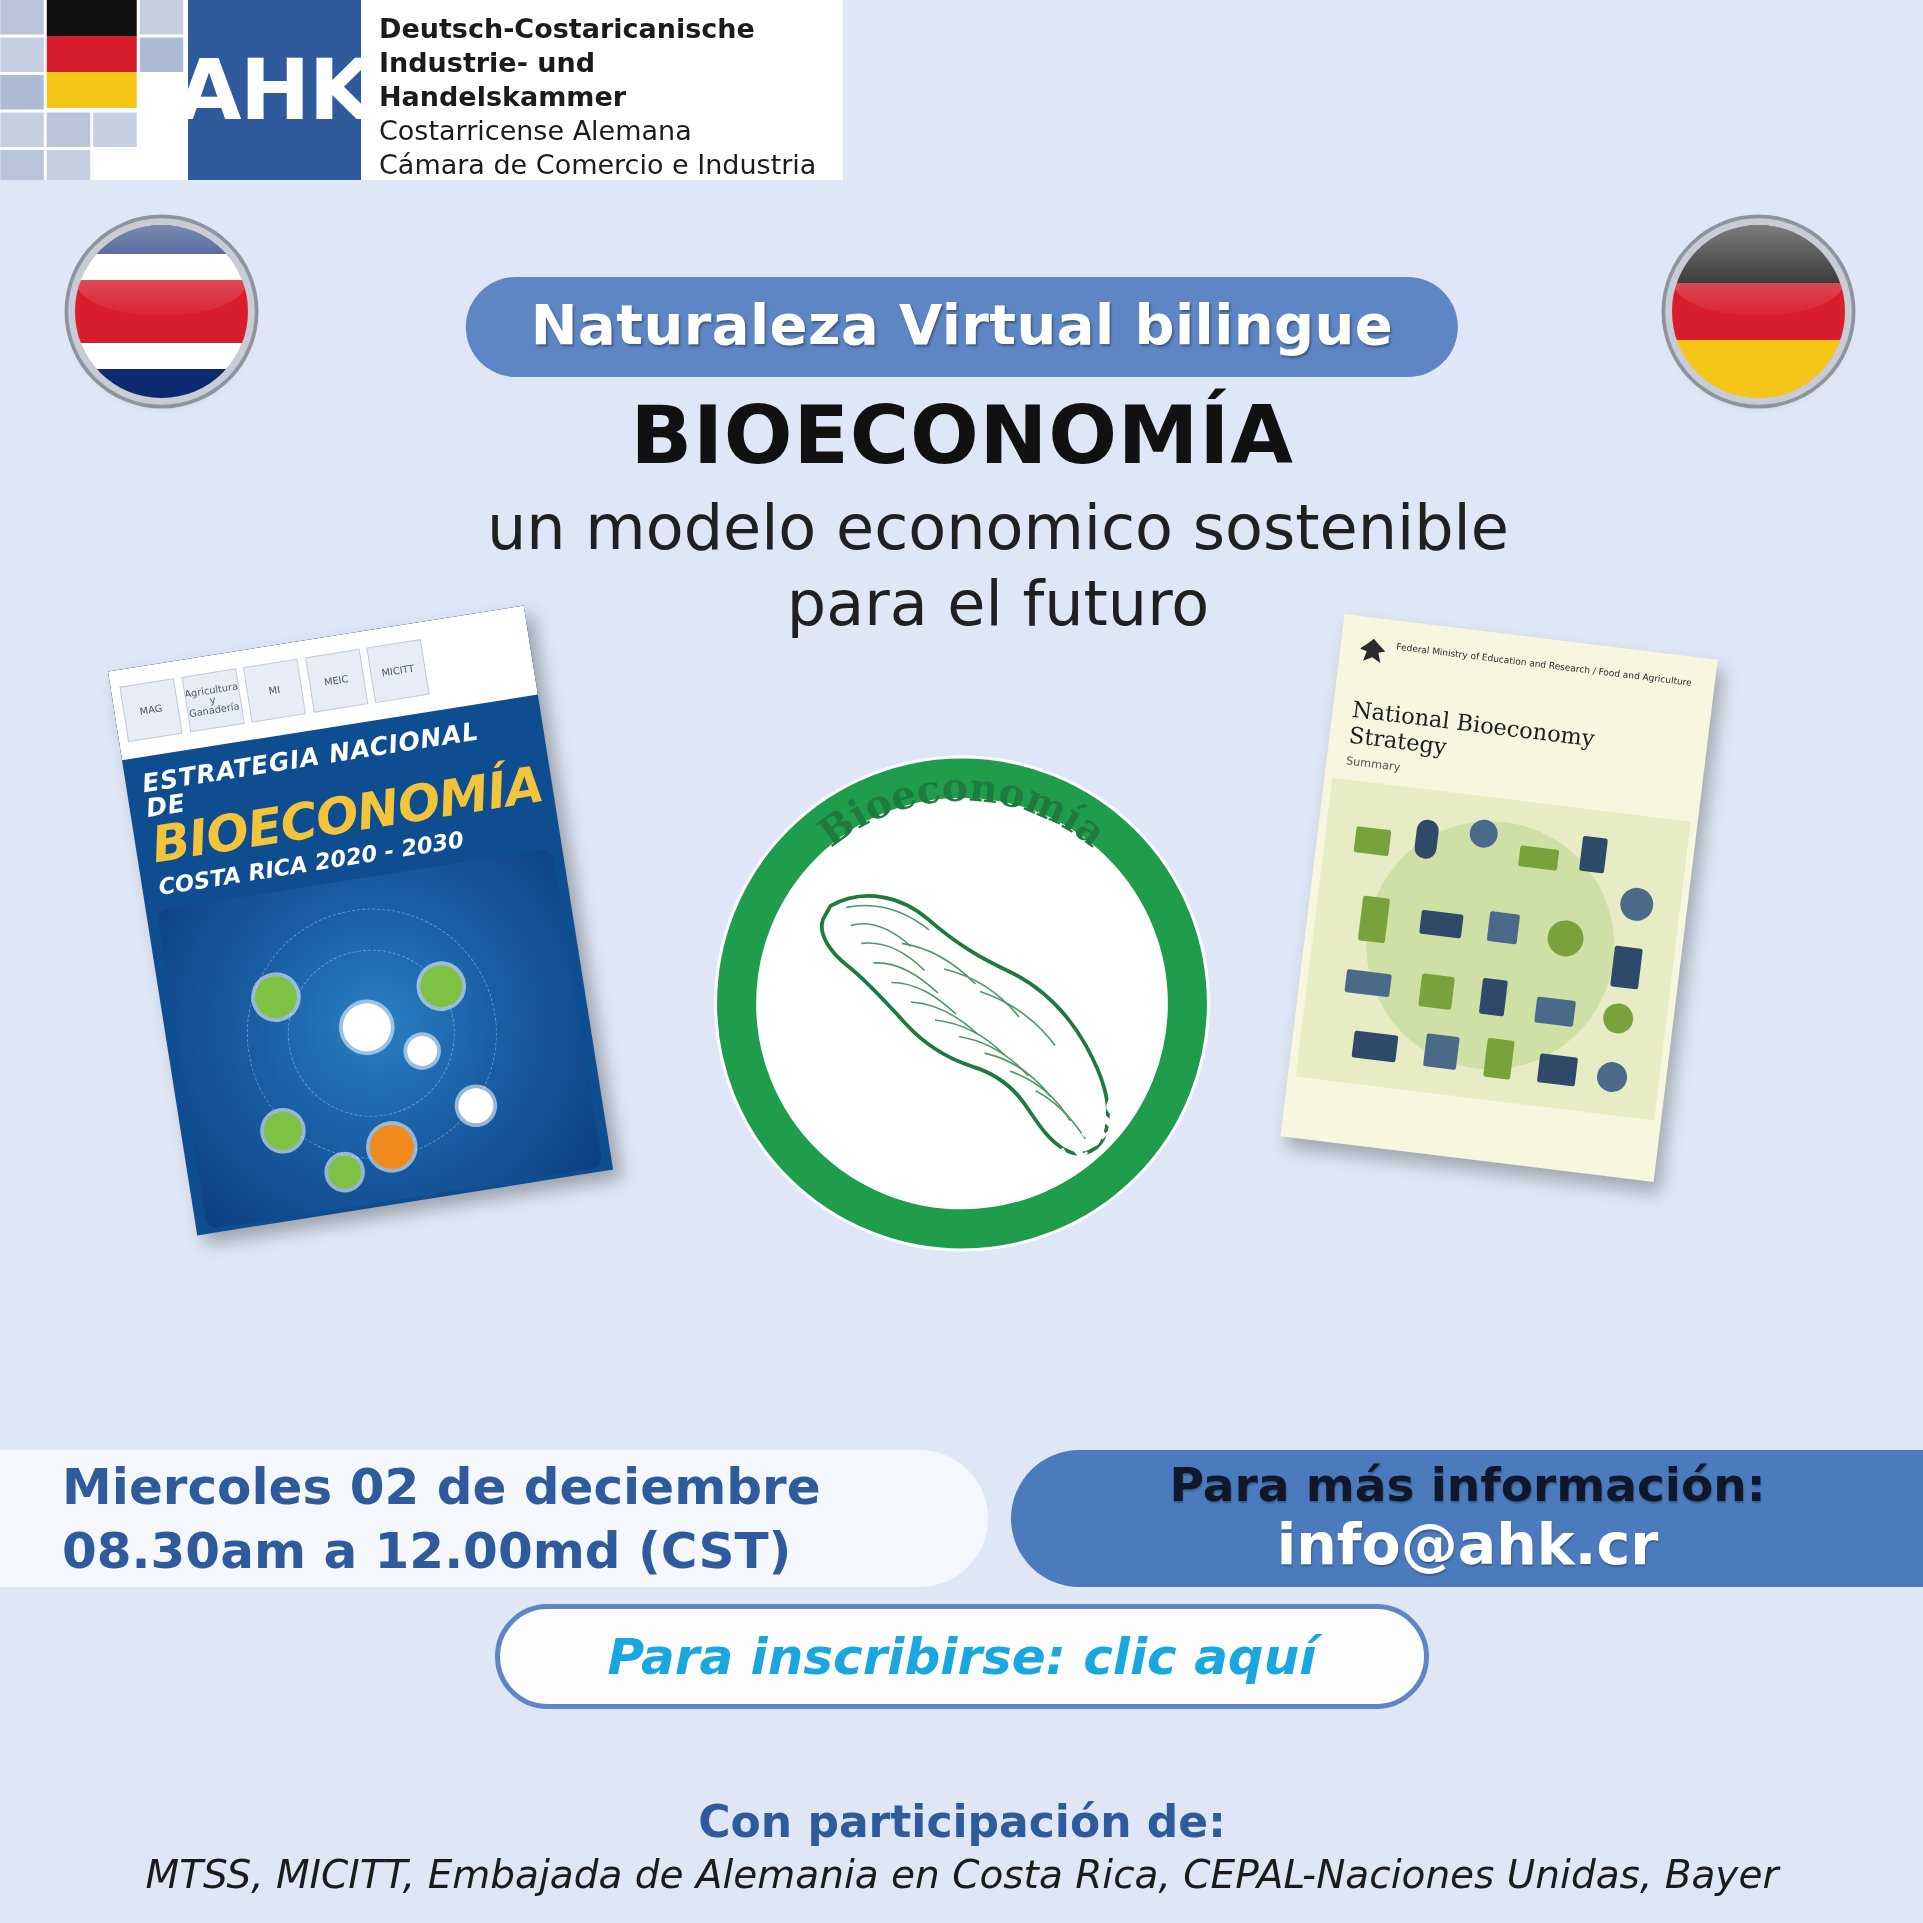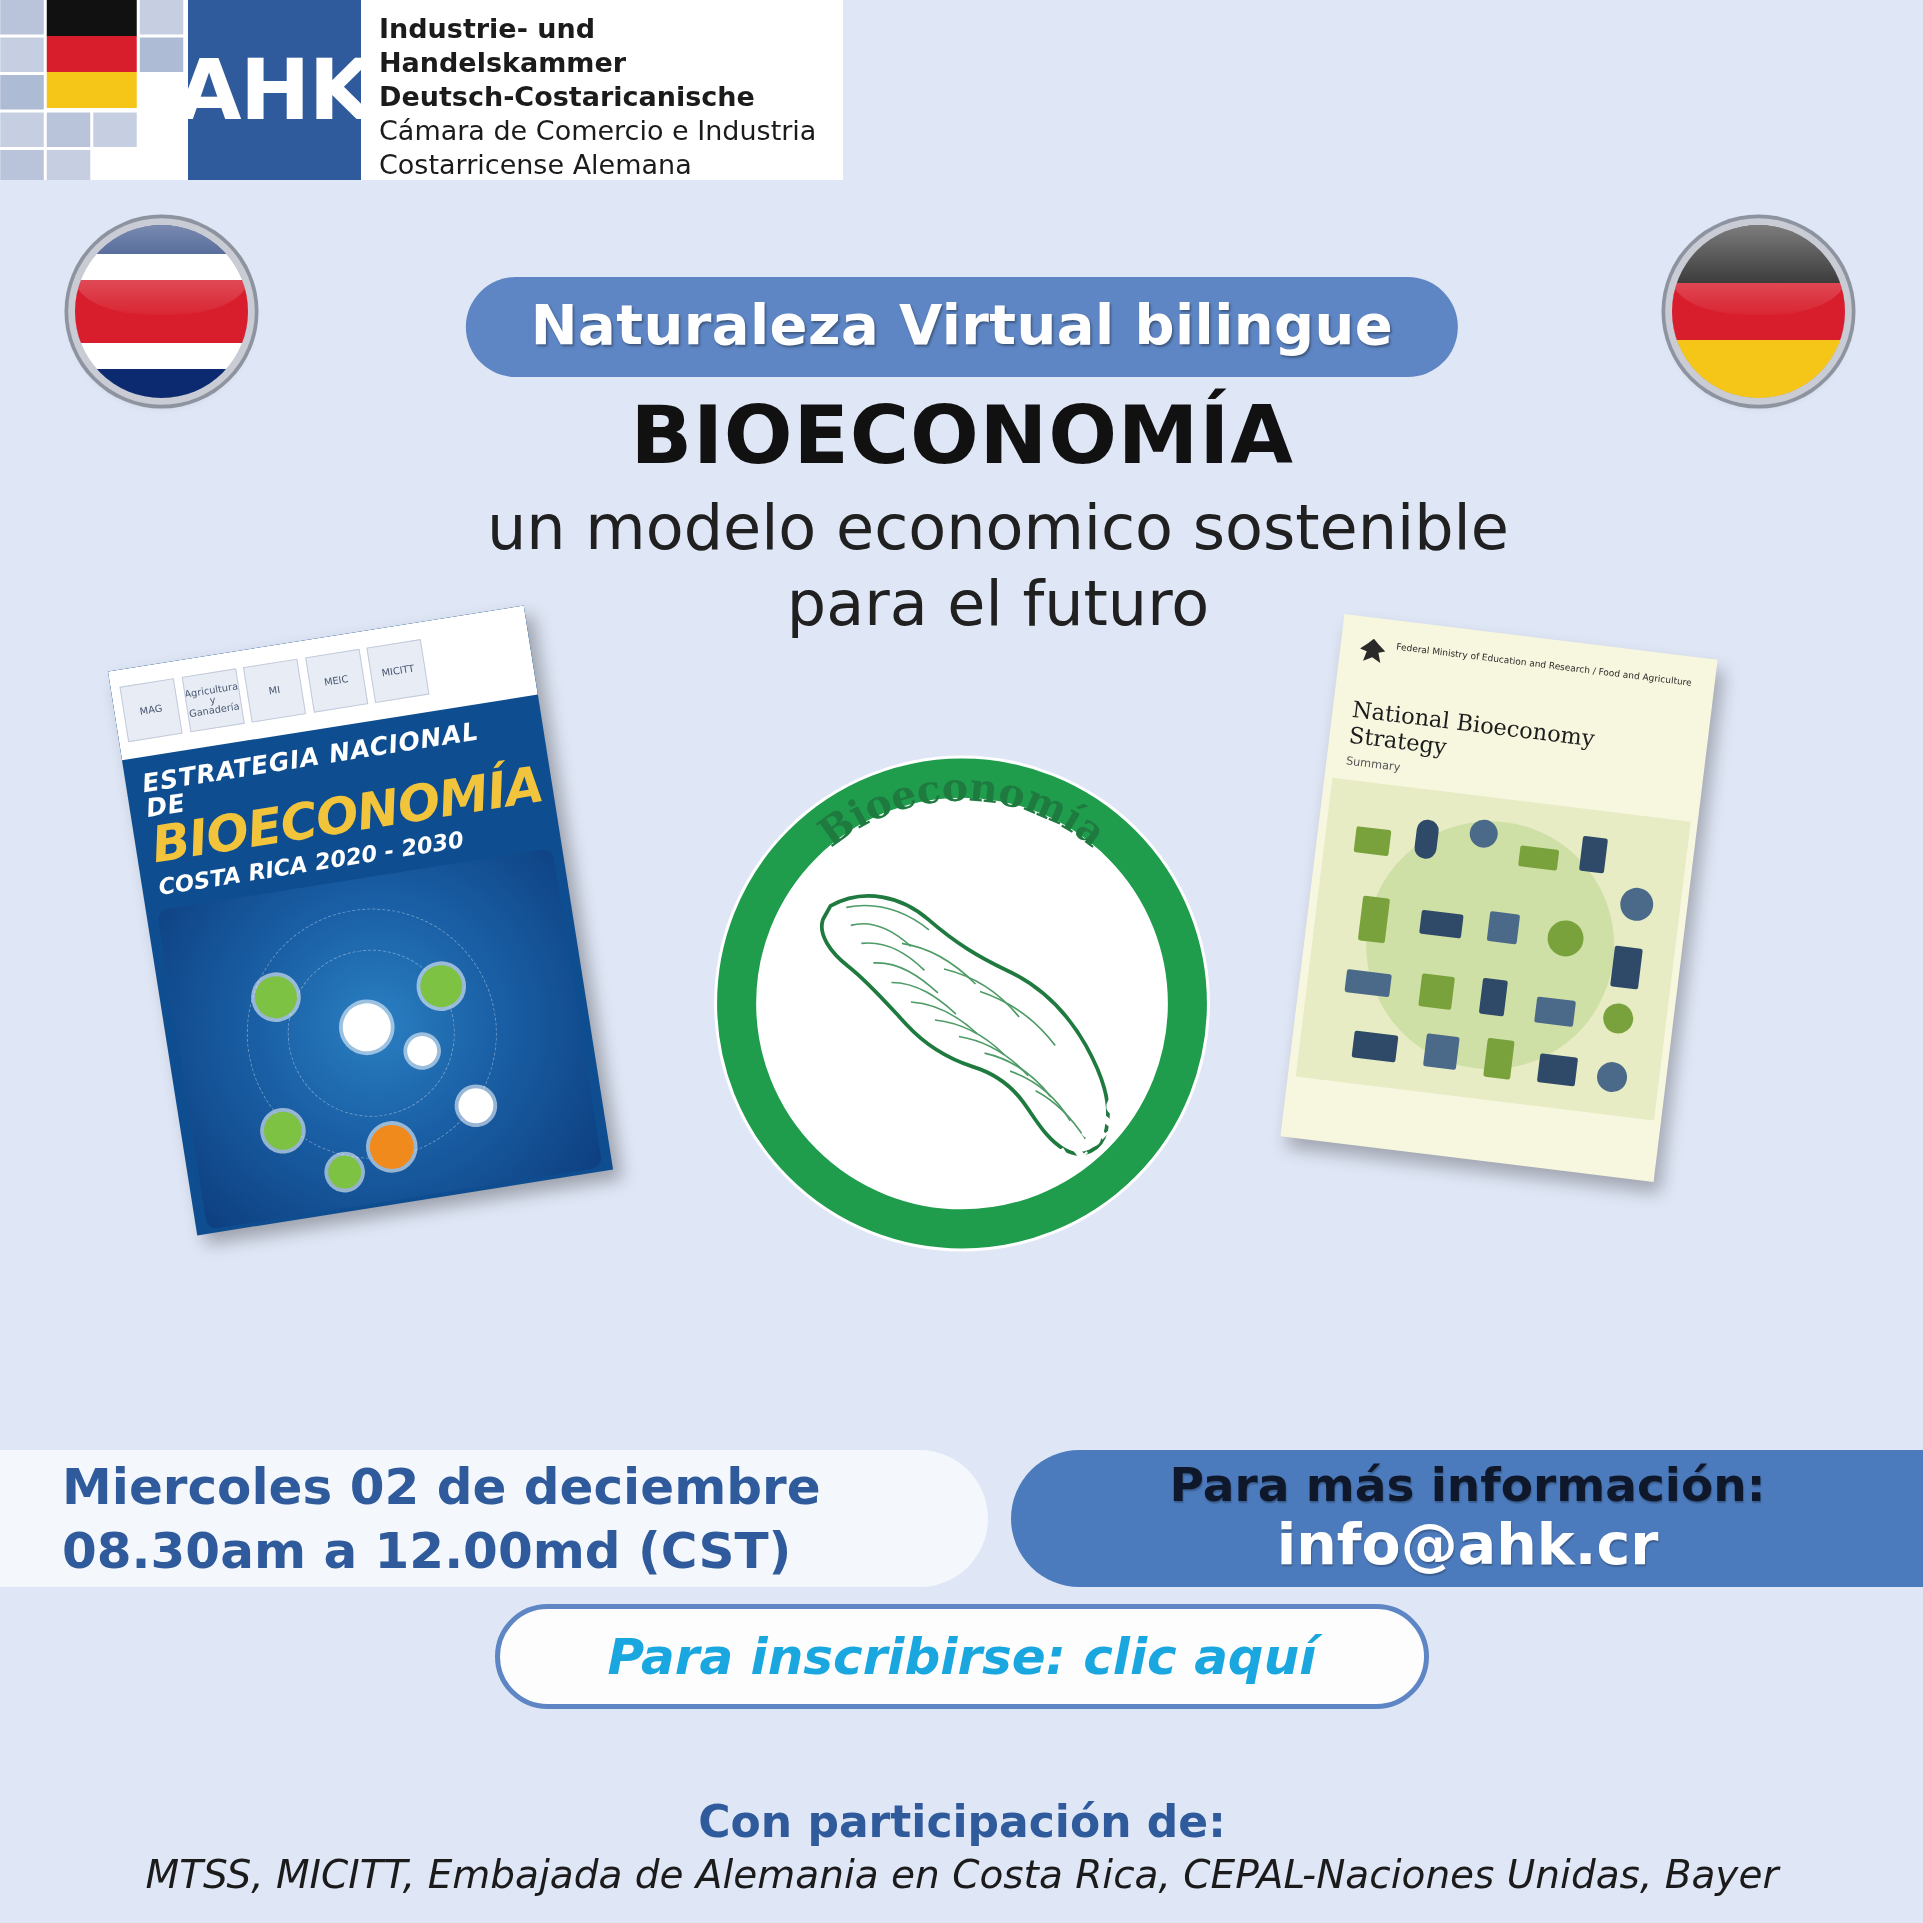--- a/index.html
+++ b/index.html
@@ -371,24 +371,24 @@
       <rect x="186" y="0" width="58" height="46" fill="#c6cfe2"></rect>
       <rect x="186" y="50" width="58" height="46" fill="#aebbd4"></rect>
       <rect x="0" y="200" width="58" height="40" fill="#b9c3d9"></rect>
       <rect x="62" y="200" width="58" height="40" fill="#c6cfe2"></rect>
     </svg>
   </div>
   <div class="logo-ahkbox">
     <span>AHK</span>
   </div>
   <div class="logo-text">
+    <div class="bold">Deutsch-Costaricanische</div>
     <div class="bold">Industrie- und Handelskammer</div>
-    <div class="bold">Deutsch-Costaricanische</div>
+    <div>Costarricense Alemana</div>
     <div>Cámara de Comercio e Industria</div>
-    <div>Costarricense Alemana</div>
   </div>
 </div>
 
 <div class="flag-badge cr">
   <div class="flag-stripes">
     <div class="cr-s1"></div>
       <div class="cr-s2"></div>
       <div class="cr-s3"></div>
       <div class="cr-s4"></div>
       <div class="cr-s5"></div>

